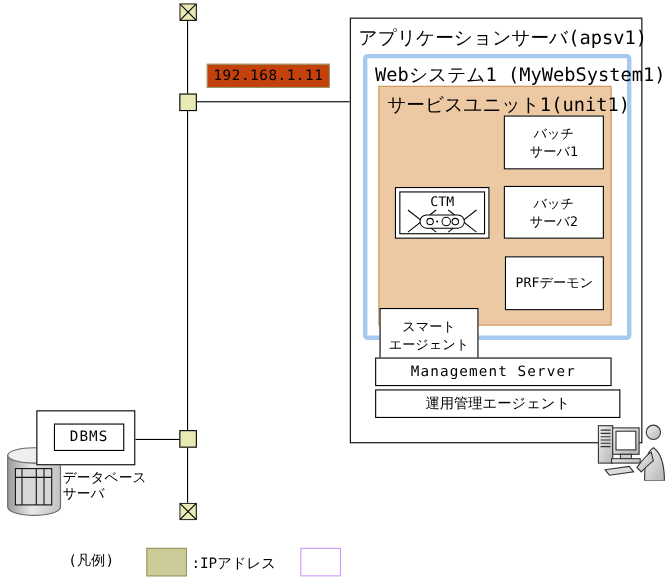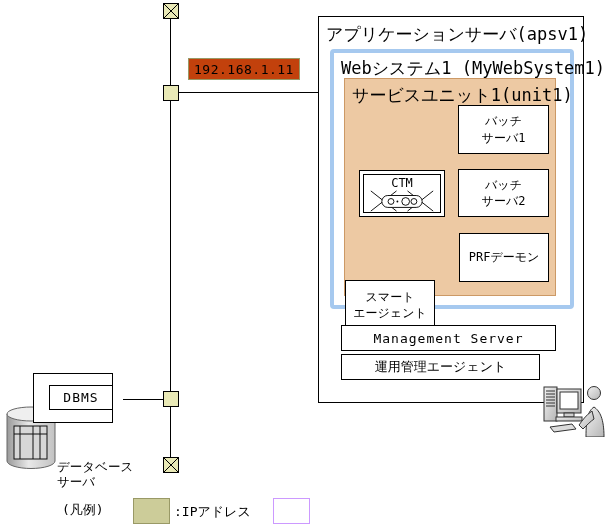--- a/index.html
+++ b/index.html
@@ -40,21 +40,21 @@
     background:#fff;border:1px solid #000;
     display:flex;align-items:center;justify-content:center;
     font-size:13px;letter-spacing:1px;white-space:nowrap;
   }
   .dbms-outer{background:#fff;border:1px solid #000;}
   .dbms-inner{
     position:absolute;left:15px;top:11px;width:62px;height:23px;
     border:1px solid #000;display:flex;align-items:center;justify-content:center;
     font-size:13px;letter-spacing:1px;background:#fff;
   }
-  .multiline-label{font-size:12.5px;line-height:15px;white-space:pre-line;margin-top:33px;}
+  .multiline-label{font-size:12.5px;line-height:15px;white-space:pre-line;}
   
   .legend-text{font-size:13px;white-space:nowrap;}
   .swatch{width:37px;height:26px;}
   .swatch.ip{background:#cccc99;border:1px solid #999966;}
   .swatch.mgmt{background:#fff;border:1px solid #cc99ff;}
 </style>
 </head>
 <body>
 
 <div class="stage">
@@ -109,42 +109,42 @@
         <div class="abs comp" style="left:113px;top:90px;width:91px;height:48px;">バッチ
 サーバ2</div>
 
         <div class="abs comp" style="left:0;top:153px;width:90px;height:50px;margin-top:48px;">スマート
 エージェント</div>
         <div class="abs comp" style="left:114px;top:154px;width:90px;height:49px;">PRFデーモン</div>
       </div>
     </div>
 
     <div class="abs wide-box" style="left:22px;top:308px;width:215px;height:26px;">Management Server</div>
-    <div class="abs wide-box" style="left:22px;top:337px;width:199px;height:26px;letter-spacing:0;">運用管理エージェント</div>
+    <div class="abs wide-box" style="left:22px;top:337px;width:223px;height:26px;letter-spacing:0;">運用管理エージェント</div>
   </div>
 
   <svg class="abs" style="left:5px;top:406px;" width="52" height="64" viewBox="0 0 52 64">
     <defs>
       <linearGradient id="cylg" x1="0" y1="0" x2="1" y2="0">
         <stop offset="0" stop-color="#9a9a9a"></stop>
         <stop offset="0.45" stop-color="#e8e8e8"></stop>
         <stop offset="1" stop-color="#c2c2c2"></stop>
       </linearGradient>
     </defs>
     <path d="M2,8 v47 a24,7.5 0 0 0 48,0 V8 Z" fill="url(#cylg)" stroke="#666"></path>
     <ellipse cx="26" cy="8" rx="24" ry="7" fill="#efefef" stroke="#666"></ellipse>
     <g stroke="#111" fill="none">
       <rect x="9" y="20" width="33" height="33" fill="#d7d7d7"></rect>
       <line x1="9" y1="28" x2="42" y2="28"></line>
       <line x1="15" y1="20" x2="15" y2="53"></line>
       <line x1="28" y1="20" x2="28" y2="53"></line>
       <line x1="35" y1="20" x2="35" y2="53"></line>
     </g>
   </svg>
-  <div class="abs dbms-outer" style="left:33px;top:373px;width:80px;height:50px;">
+  <div class="abs dbms-outer" style="left:33px;top:373px;width:90px;height:50px;">
     <div class="dbms-inner">DBMS</div>
   </div>
   <div class="abs multiline-label" style="left:57px;top:426px;">データベース
 サーバ</div>
 
   <svg class="abs" style="left:542px;top:381px;" width="66" height="56" viewBox="0 0 66 56">
     <defs>
       <linearGradient id="gry" x1="0" y1="0" x2="1" y2="1">
         <stop offset="0" stop-color="#f2f2f2"></stop>
         <stop offset="1" stop-color="#b5b5b5"></stop>

